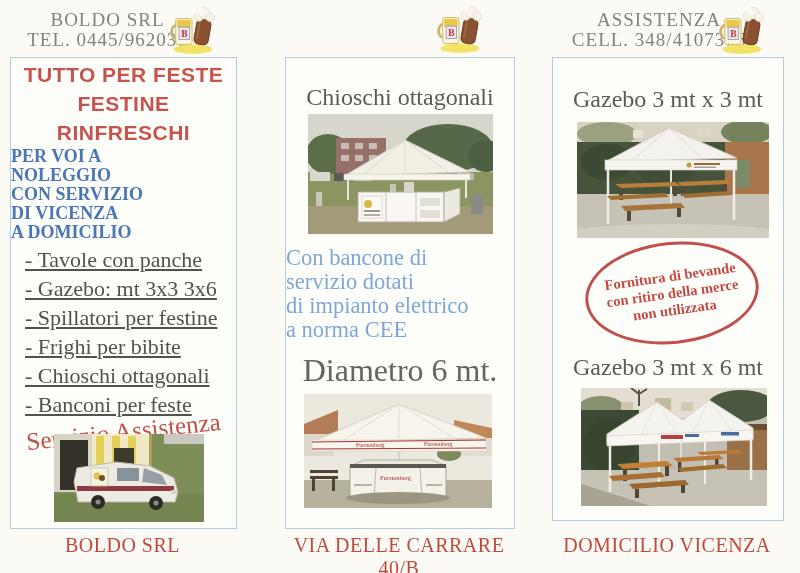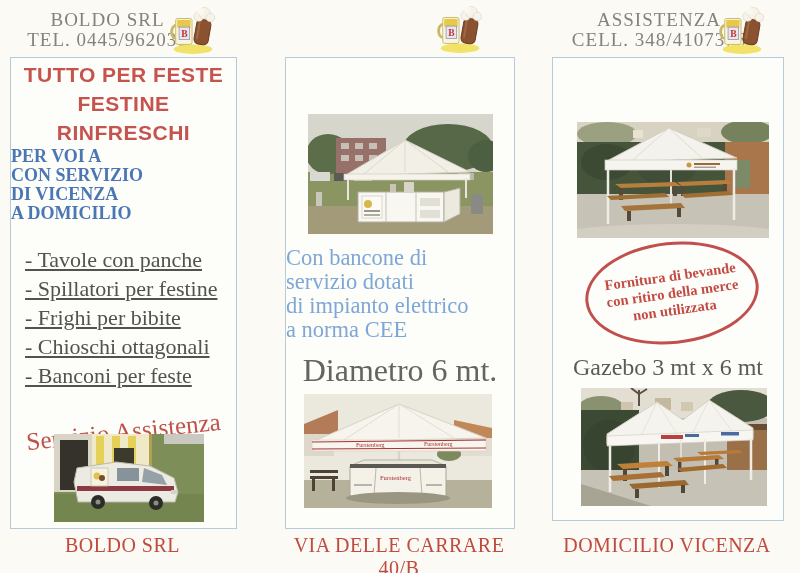--- a/index.html
+++ b/index.html
@@ -108,27 +108,29 @@
       <use href="#beer-logo"></use>
     </svg>
 
   <div class="box box-left">
     <div class="abs red-title rt1">TUTTO PER FESTE</div>
     <div class="abs red-title rt2">FESTINE</div>
     <div class="abs red-title rt3">RINFRESCHI</div>
 
     <div class="abs blue-sub">
       <div>PER VOI A</div>
+      <div>NOLEGGIO</div>
       <div>CON SERVIZIO</div>
       <div>DI VICENZA</div>
       <div>A DOMICILIO</div>
     </div>
 
     <div class="abs item-list">
       <div>- Tavole con panche</div>
+      <div>- Gazebo: mt 3x3 3x6</div>
       <div>- Spillatori per festine</div>
       <div>- Frighi per bibite</div>
       <div>- Chioschi ottagonali</div>
       <div>- Banconi per feste</div>
     </div>
 
     <div class="abs service-note">Servizio Assistenza</div>
 
     <div class="photo" style="left:43px;top:376px;width:150px;height:88px;">
       <svg width="150" height="88" viewBox="0 0 150 88">
@@ -156,20 +158,21 @@
         <circle cx="44" cy="68" r="2.5" fill="#8d8d88"></circle>
         <circle cx="102" cy="69" r="7" fill="#2b2b28"></circle>
         <circle cx="102" cy="69" r="2.5" fill="#8d8d88"></circle>
         <rect x="117" y="56" width="6" height="4" fill="#d8d3c0"></rect>
       </svg>
     </div>
   </div>
   <div class="caption cap-left">BOLDO SRL</div>
 
   <div class="box box-mid">
+    <div class="abs mid-title">Chioschi ottagonali</div>
 
     <div class="photo" style="left:22px;top:56px;width:185px;height:120px;">
       <svg width="185" height="120" viewBox="0 0 185 120">
         <rect width="185" height="60" fill="#d6d6cd"></rect>
         <rect y="58" width="185" height="62" fill="#8b9562"></rect>
         <rect y="92" width="185" height="28" fill="#a29a79"></rect>
         <ellipse cx="20" cy="40" rx="22" ry="20" fill="#5b6d49"></ellipse>
         <ellipse cx="140" cy="34" rx="45" ry="24" fill="#566847"></ellipse>
         <ellipse cx="178" cy="42" rx="18" ry="16" fill="#4d5f41"></ellipse>
         <rect x="28" y="24" width="50" height="38" fill="#97706a"></rect>
@@ -248,20 +251,21 @@
         <rect x="6" y="82" width="28" height="3" fill="#4e4234"></rect>
         <rect x="8" y="85" width="3" height="12" fill="#4e4234"></rect>
         <rect x="28" y="85" width="3" height="12" fill="#4e4234"></rect>
         <ellipse cx="94" cy="104" rx="52" ry="6" fill="#9a9682"></ellipse>
       </svg>
     </div>
   </div>
   <div class="caption cap-mid">VIA DELLE CARRARE 40/B</div>
 
   <div class="box box-right">
+    <div class="abs gz-title gz1">Gazebo 3 mt x 3 mt</div>
 
     <div class="photo" style="left:24px;top:64px;width:192px;height:116px;">
       <svg width="192" height="116" viewBox="0 0 192 116">
         <rect width="192" height="116" fill="#c9c5b9"></rect>
         <rect width="192" height="24" fill="#d8d2c2"></rect>
         <ellipse cx="30" cy="12" rx="30" ry="12" fill="#9aa080"></ellipse>
         <rect x="56" y="8" width="10" height="8" fill="#e8e2d2"></rect>
         <rect x="120" y="6" width="14" height="9" fill="#ded8c8"></rect>
         <ellipse cx="170" cy="10" rx="26" ry="12" fill="#76815e"></ellipse>
         <rect x="0" y="20" width="148" height="52" fill="#46543c"></rect>

